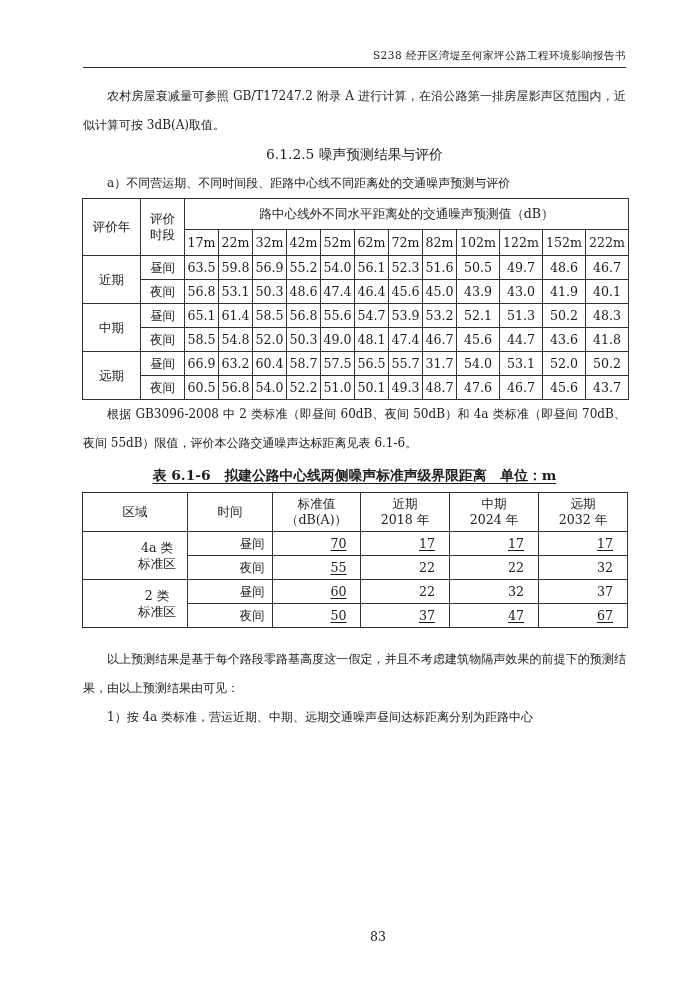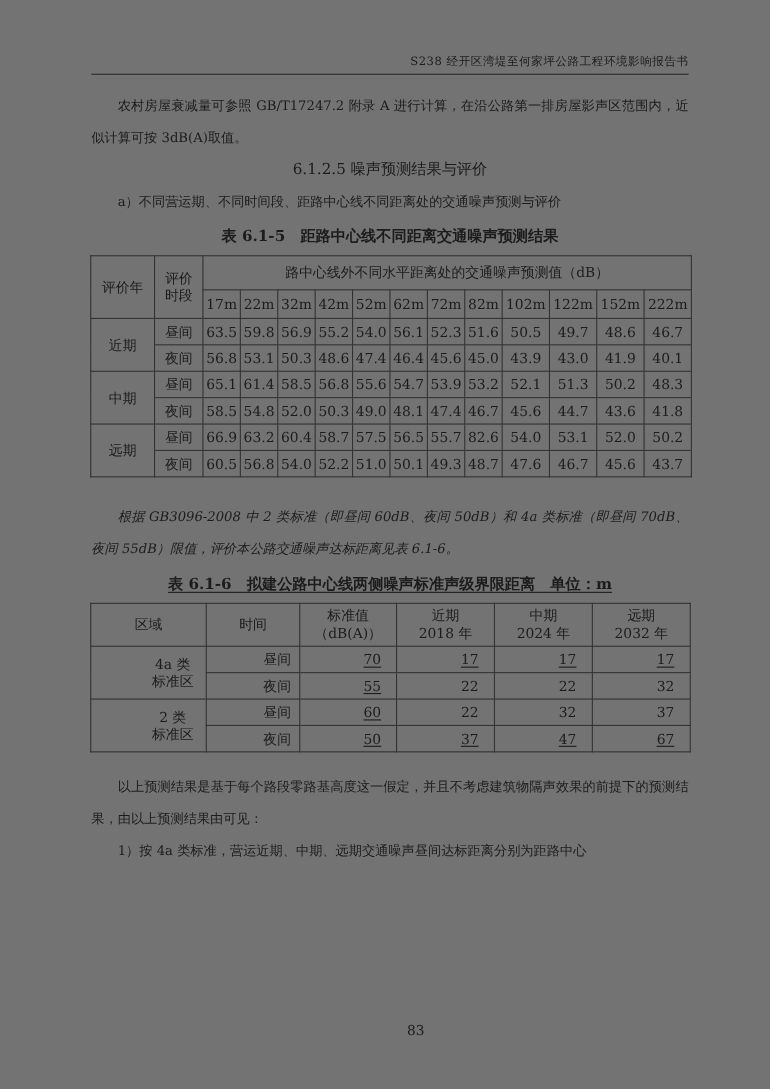--- a/index.html
+++ b/index.html
@@ -1,18 +1,18 @@
 <!DOCTYPE html>
 <html><head>
 <meta charset="utf-8">
 <style>
   html,body{margin:0;padding:0;background:#e9e9e9;}
   .page{
     width:700px;height:990px;position:relative;margin:0 auto;
-    background:#737373;color:#1c1c1c;
+    background:#ffffff;color:#1c1c1c;
     font-family:"DejaVu Serif","Liberation Serif",serif;
     overflow:hidden;
   }
   .content{position:absolute;left:83px;top:0;width:543px;}
   .doc-header{
     padding-top:49px;padding-bottom:4px;
     text-align:right;font-size:10.5px;letter-spacing:.5px;
     border-bottom:1.5px solid #2b2b2b;
   }
   p{margin:0;font-size:12px;line-height:29px;text-align:justify;}
@@ -28,21 +28,21 @@
   th,td{
     border:1px solid #333;text-align:center;vertical-align:middle;
     font-weight:normal;font-size:12.6px;padding:0;line-height:1.25;
     overflow:hidden;white-space:nowrap;
   }
   .t1 thead tr.span-row th{height:30px;}
   .t1 thead tr.dist-row th{height:25px;}
   .t1 tbody td{height:23px;}
   .t2 thead th{height:38px;}
   .t2 tbody td{height:23px;padding-left:44px;}
-  .gap-after-t1{margin-top:22px;font-style:italic;}
+  .gap-after-t1{}
   .gap-after-t2{margin-top:17px;}
   .uline{text-decoration:underline;text-underline-offset:2px;}
   .wavy{text-decoration-style:wavy;text-underline-offset:2px;}
   .page-num{
     position:absolute;bottom:46px;left:0;width:100%;
     text-align:center;font-size:12.5px;padding-left:28px;
   }
   .twoline div{line-height:16px;}
 </style>
 </head>
@@ -55,21 +55,20 @@
       <span>S238 经开区湾堤至何家坪公路工程环境影响报告书</span>
     </div>
 
     <p class="indent first">农村房屋衰减量可参照 GB/T17247.2 附录 A 进行计算，在沿公路第一排房屋影声区范围内，近似计算可按 3dB(A)取值。</p>
 
     <p class="sec-heading">6.1.2.5 噪声预测结果与评价</p>
 
     <p class="indent">a）不同营运期、不同时间段、距路中心线不同距离处的交通噪声预测与评价</p>
 
 
-    <div class="tbl-title">表 6.1-5　距路中心线不同距离交通噪声预测结果</div>
 
     <table class="t1">
       <colgroup>
         <col style="width:58px">
           <col style="width:44px">
         <col style="width:34px">
           <col style="width:34px">
           <col style="width:34px">
           <col style="width:34px">
         <col style="width:34px">
@@ -171,21 +170,21 @@
         <tr>
           <td rowspan="2">远期</td>
           <td>昼间</td>
         <td>66.9</td>
             <td>63.2</td>
             <td>60.4</td>
             <td>58.7</td>
             <td>57.5</td>
             <td>56.5</td>
             <td>55.7</td>
-            <td>82.6</td>
+            <td>31.7</td>
             <td>54.0</td>
             <td>53.1</td>
             <td>52.0</td>
             <td>50.2</td>
           </tr>
         <tr>
           <td>夜间</td>
         <td>60.5</td>
             <td>56.8</td>
             <td>54.0</td>

